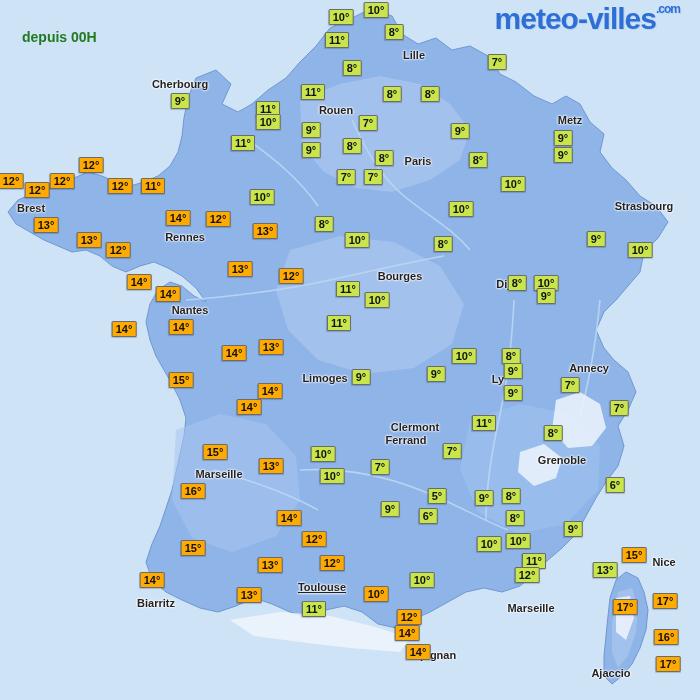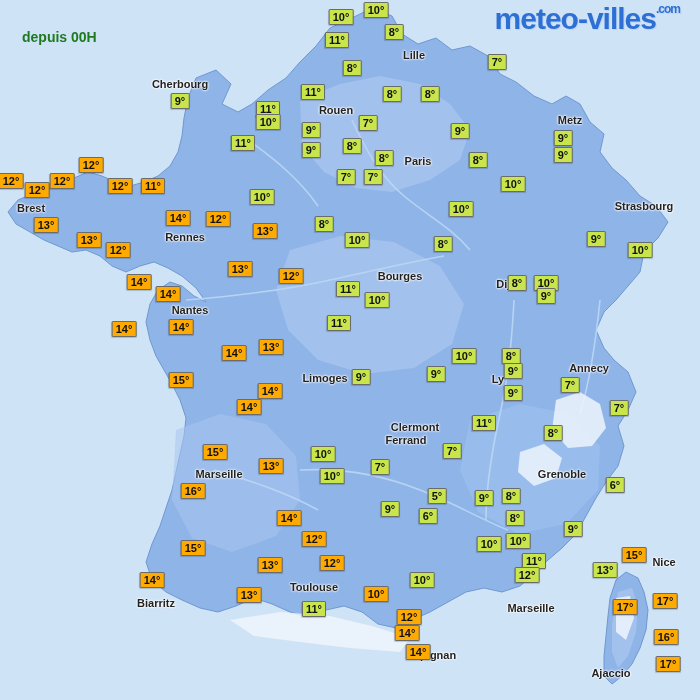--- a/index.html
+++ b/index.html
@@ -124,25 +124,25 @@
       <div class="city" style="left: 644px; top: 206px;">Strasbourg</div>
       <div class="city" style="left: 185px; top: 237px;">Rennes</div>
       <div class="city" style="left: 510px; top: 257px; margin-top: 27px;">Dijon</div>
       <div class="city" style="left: 400px; top: 276px;">Bourges</div>
       <div class="city" style="left: 190px; top: 310px;">Nantes</div>
       <div class="city" style="left: 325px; top: 378px;">Limoges</div>
       <div class="city" style="left: 589px; top: 368px;">Annecy</div>
       <div class="city" style="left: 498px; top: 379px;">Ly</div>
       <div class="city" style="left: 404px; top: 427px; margin-left: 11px;">Clermont</div>
       <div class="city" style="left: 406px; top: 440px;">Ferrand</div>
-      <div class="city" style="left: 562px; top: 474px;">Grenoble</div>
+      <div class="city" style="left: 562px; top: 460px;">Grenoble</div>
       <div class="city" style="left: 219px; top: 474px;">Marseille</div>
       <div class="city" style="left: 664px; top: 562px;">Nice</div>
       <div class="city" style="left: 156px; top: 603px;">Biarritz</div>
-      <div class="city" style="left: 314px; top: 587px;">Toulouse</div>
+      <div class="city" style="left: 322px; top: 587px; text-decoration: underline;">Toulouse</div>
       <div class="city" style="left: 531px; top: 608px;">Marseille</div>
       <div class="city" style="left: 436px; top: 655px;">rpignan</div>
       <div class="city" style="left: 611px; top: 673px; text-align: center;">Ajaccio</div>
     </div>
   <div id="temps-layer">
       <div class="temp" style="left: 341px; top: 17px; background: rgb(200, 229, 75);">10°</div>
       <div class="temp" style="left: 376px; top: 10px; background: rgb(200, 229, 75);">10°</div>
       <div class="temp" style="left: 337px; top: 40px; background: rgb(200, 229, 75);">11°</div>
       <div class="temp" style="left: 394px; top: 32px; background: rgb(200, 229, 75);">8°</div>
       <div class="temp" style="left: 352px; top: 68px; background: rgb(200, 229, 75);">8°</div>

